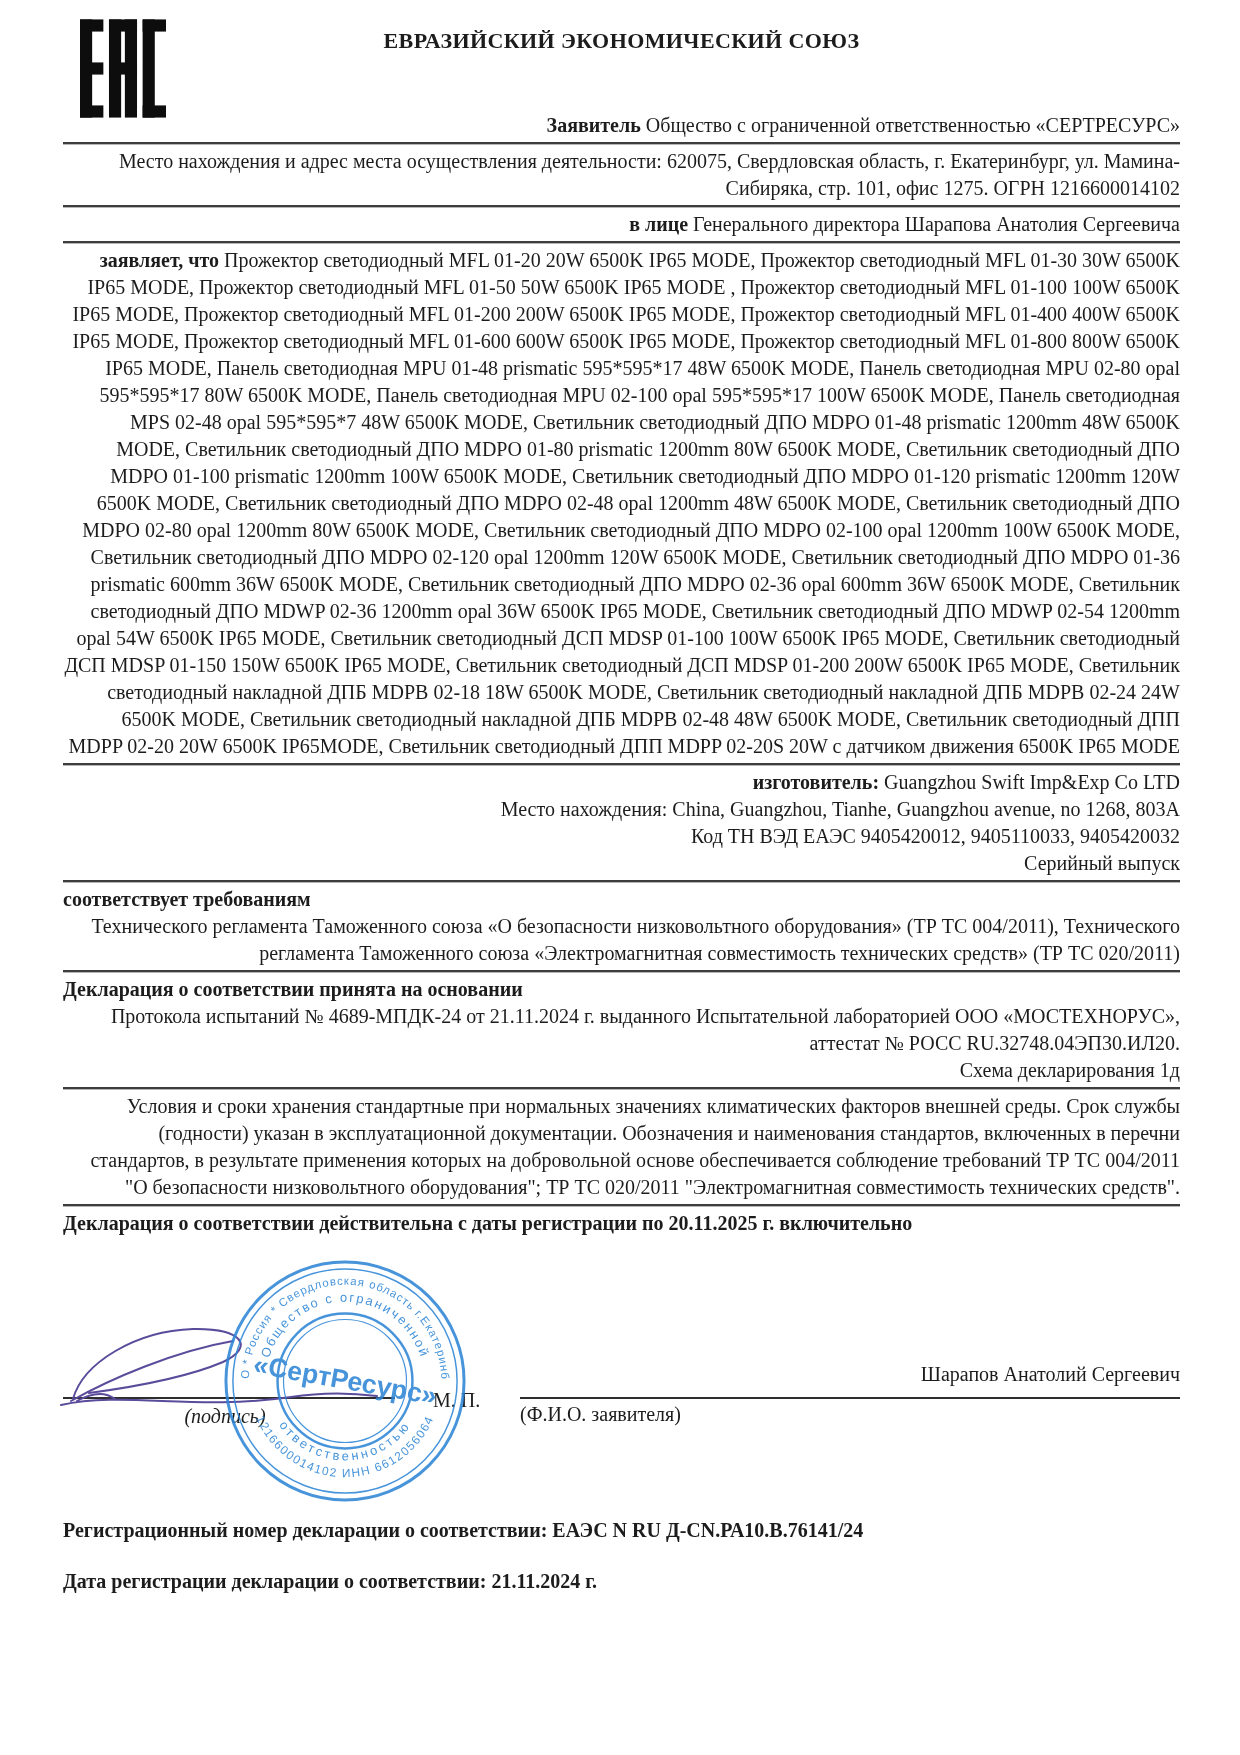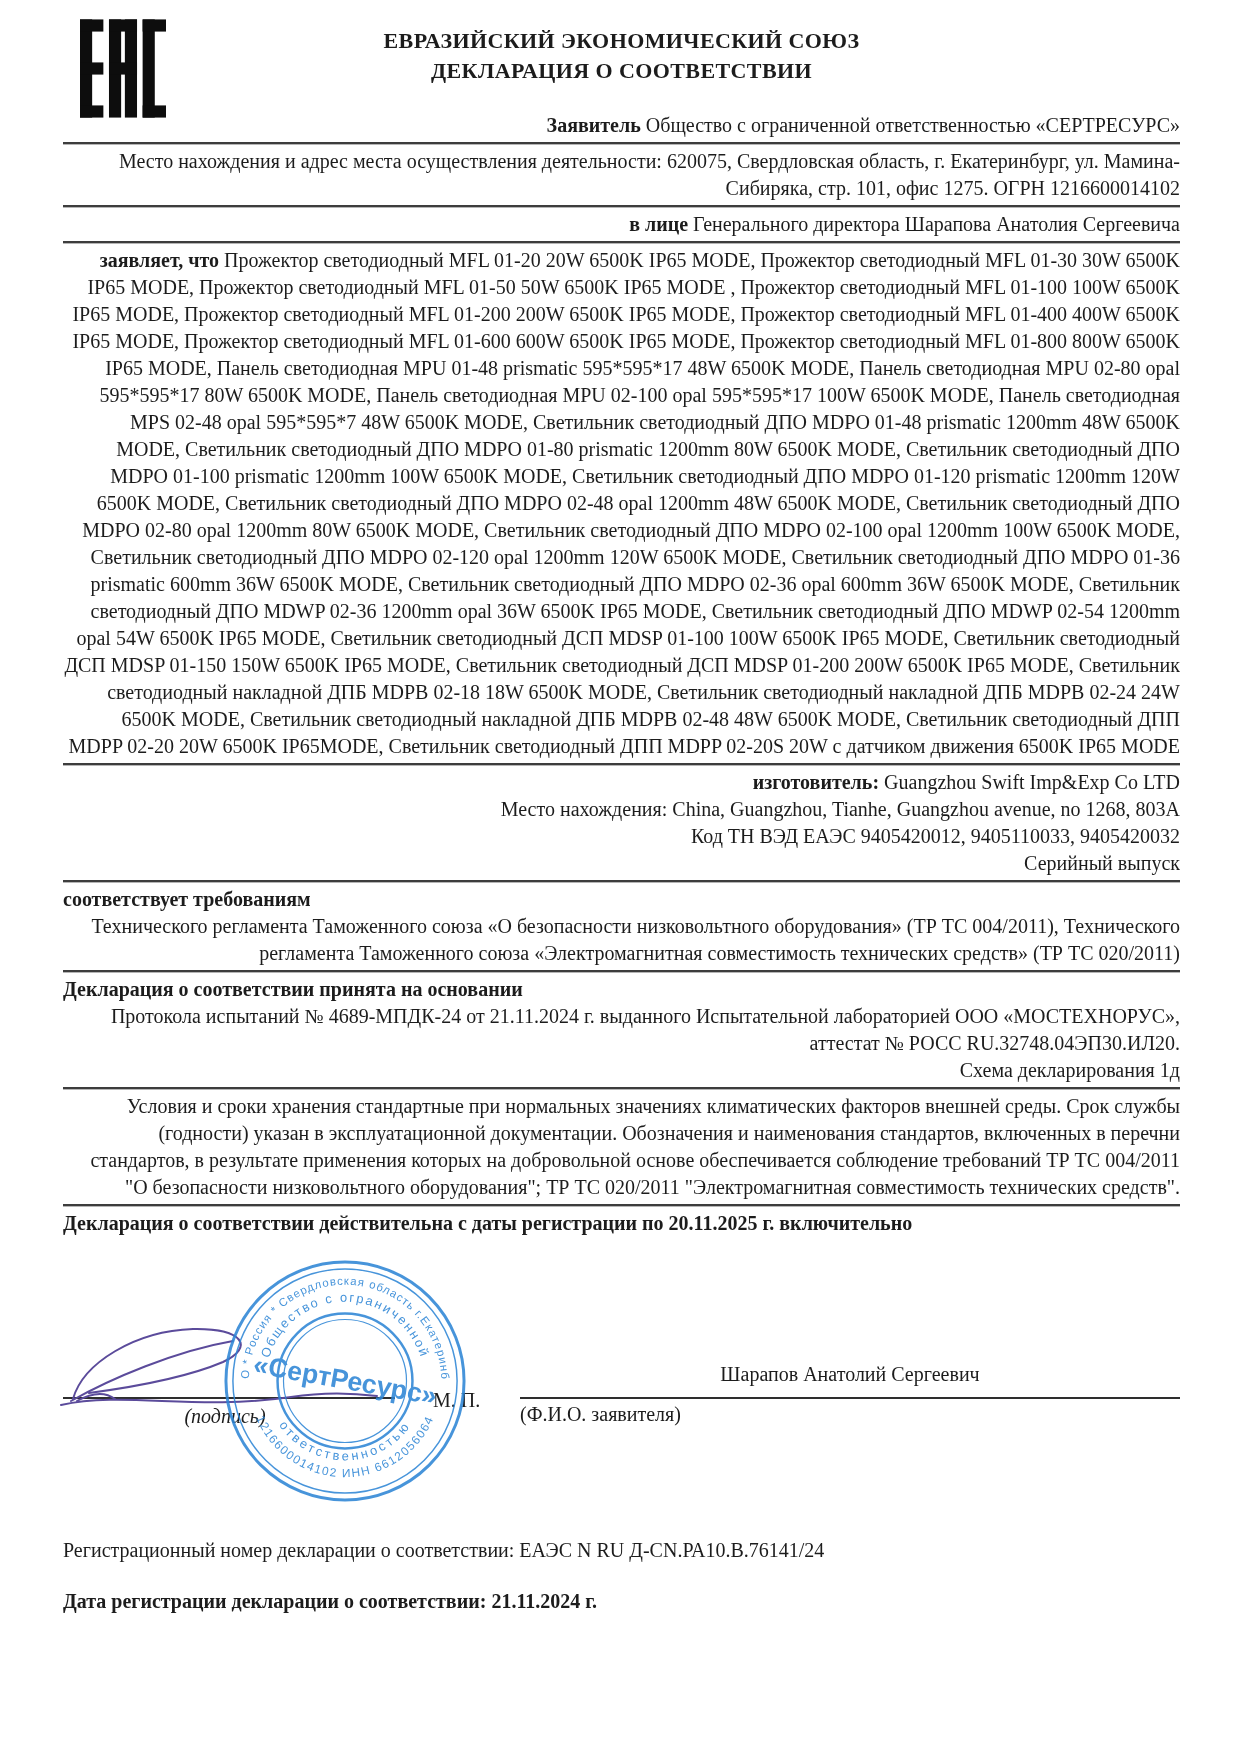--- a/index.html
+++ b/index.html
@@ -24,26 +24,26 @@
   .rule { border-top:2px solid #3d3d3d; border-bottom:1px solid #b5b5b5; height:3px; margin:3px 0 3px 0; }
 
   
   .sig-zone { position:relative; height:258px; margin-top:14px; }
   .sig-line { position:absolute; border-top:2px solid #2e2e2e; }
   .sig-line.left { left:0; top:146px; width:332px; }
   .sig-line.right { left:457px; top:146px; width:660px; }
   .sig-caption { position:absolute; font-size:20px; line-height:26px; }
   .sig-caption.podpis { left:52px; top:152px; width:220px; text-align:center;font-style:italic; }
   .sig-caption.mp { left:370px; top:136px; }
-  .fio-name { position:absolute; left:457px; top:112px; width:660px; text-align:center; font-size:20px; }
+  .fio-name { position:absolute; left:457px; top:112px; width:660px; text-align:right; font-size:20px; }
   .fio-caption { position:absolute; left:457px; top:152px; width:660px; text-align:left; font-size:20px; }
   .stamp-wrap { position:absolute; left:158px; top:6px; opacity:.88; pointer-events:none; }
   .handsig { position:absolute; left:-8px; top:66px; pointer-events:none; }
 
-  .reg-line { font-weight:normal; font-size:20px; line-height:27px; margin-top:28px; }
+  .reg-line { font-weight:bold; font-size:20px; line-height:27px; margin-top:8px; }
   .date-line { font-weight:bold; font-size:20px; line-height:27px; margin-top:24px; }
 </style>
 </head>
 <body>
 
 <div class="page">
 
   <div class="header">
     <svg class="eac-logo" width="86" height="105" viewBox="0 0 92 105" aria-hidden="true">
       <g fill="#0d0d0d">
@@ -58,21 +58,20 @@
         <rect x="31" y="0" width="30" height="13"></rect>
         <rect x="31" y="46" width="30" height="13"></rect>
 
         <rect x="67" y="0" width="13" height="105"></rect>
         <rect x="67" y="0" width="25" height="13"></rect>
         <rect x="67" y="92" width="25" height="13"></rect>
       </g>
     </svg>
     <div class="title">
       <div>ЕВРАЗИЙСКИЙ ЭКОНОМИЧЕСКИЙ СОЮЗ</div>
-      <div>ДЕКЛАРАЦИЯ О СООТВЕТСТВИИ</div>
     </div>
   </div>
 
   <p class="row">
     <span class="bold">Заявитель </span><span>Общество с ограниченной ответственностью «СЕРТРЕСУРС»</span>
   </p>
 
   <div class="rule"></div>
 
   <p class="row">Место нахождения и адрес места осуществления деятельности: 620075, Свердловская область, г. Екатеринбург, ул. Мамина-Сибиряка, стр. 101, офис 1275. ОГРН 1216600014102</p>

